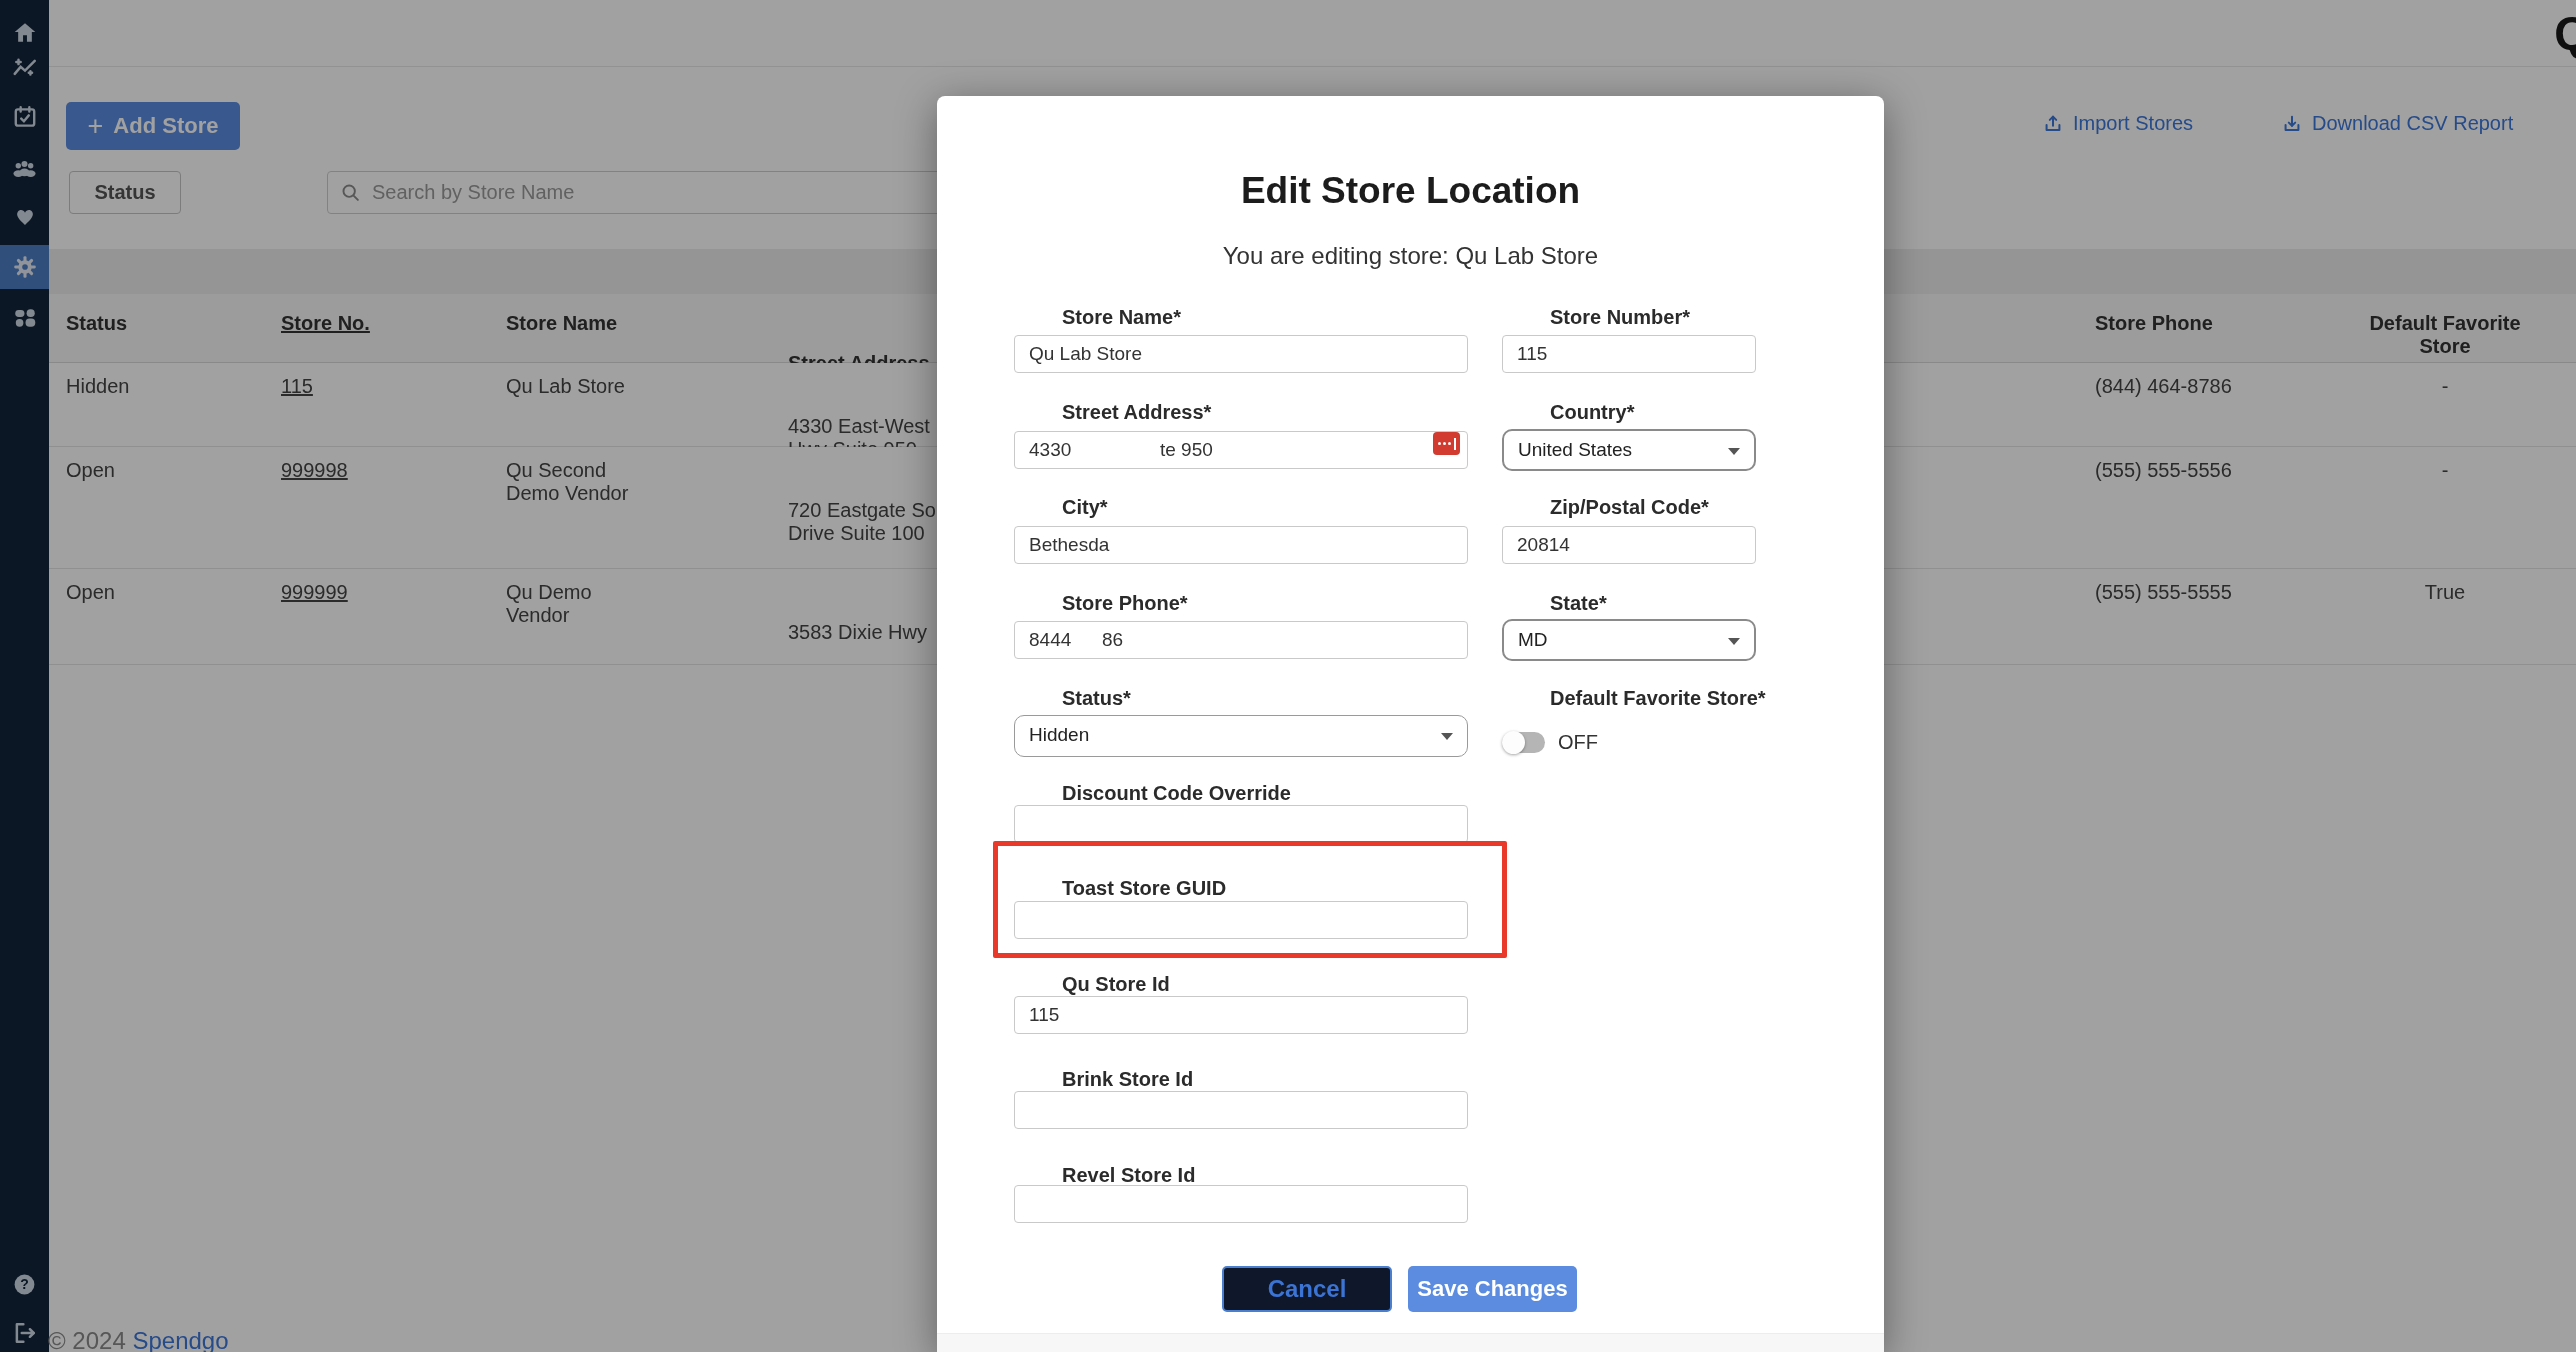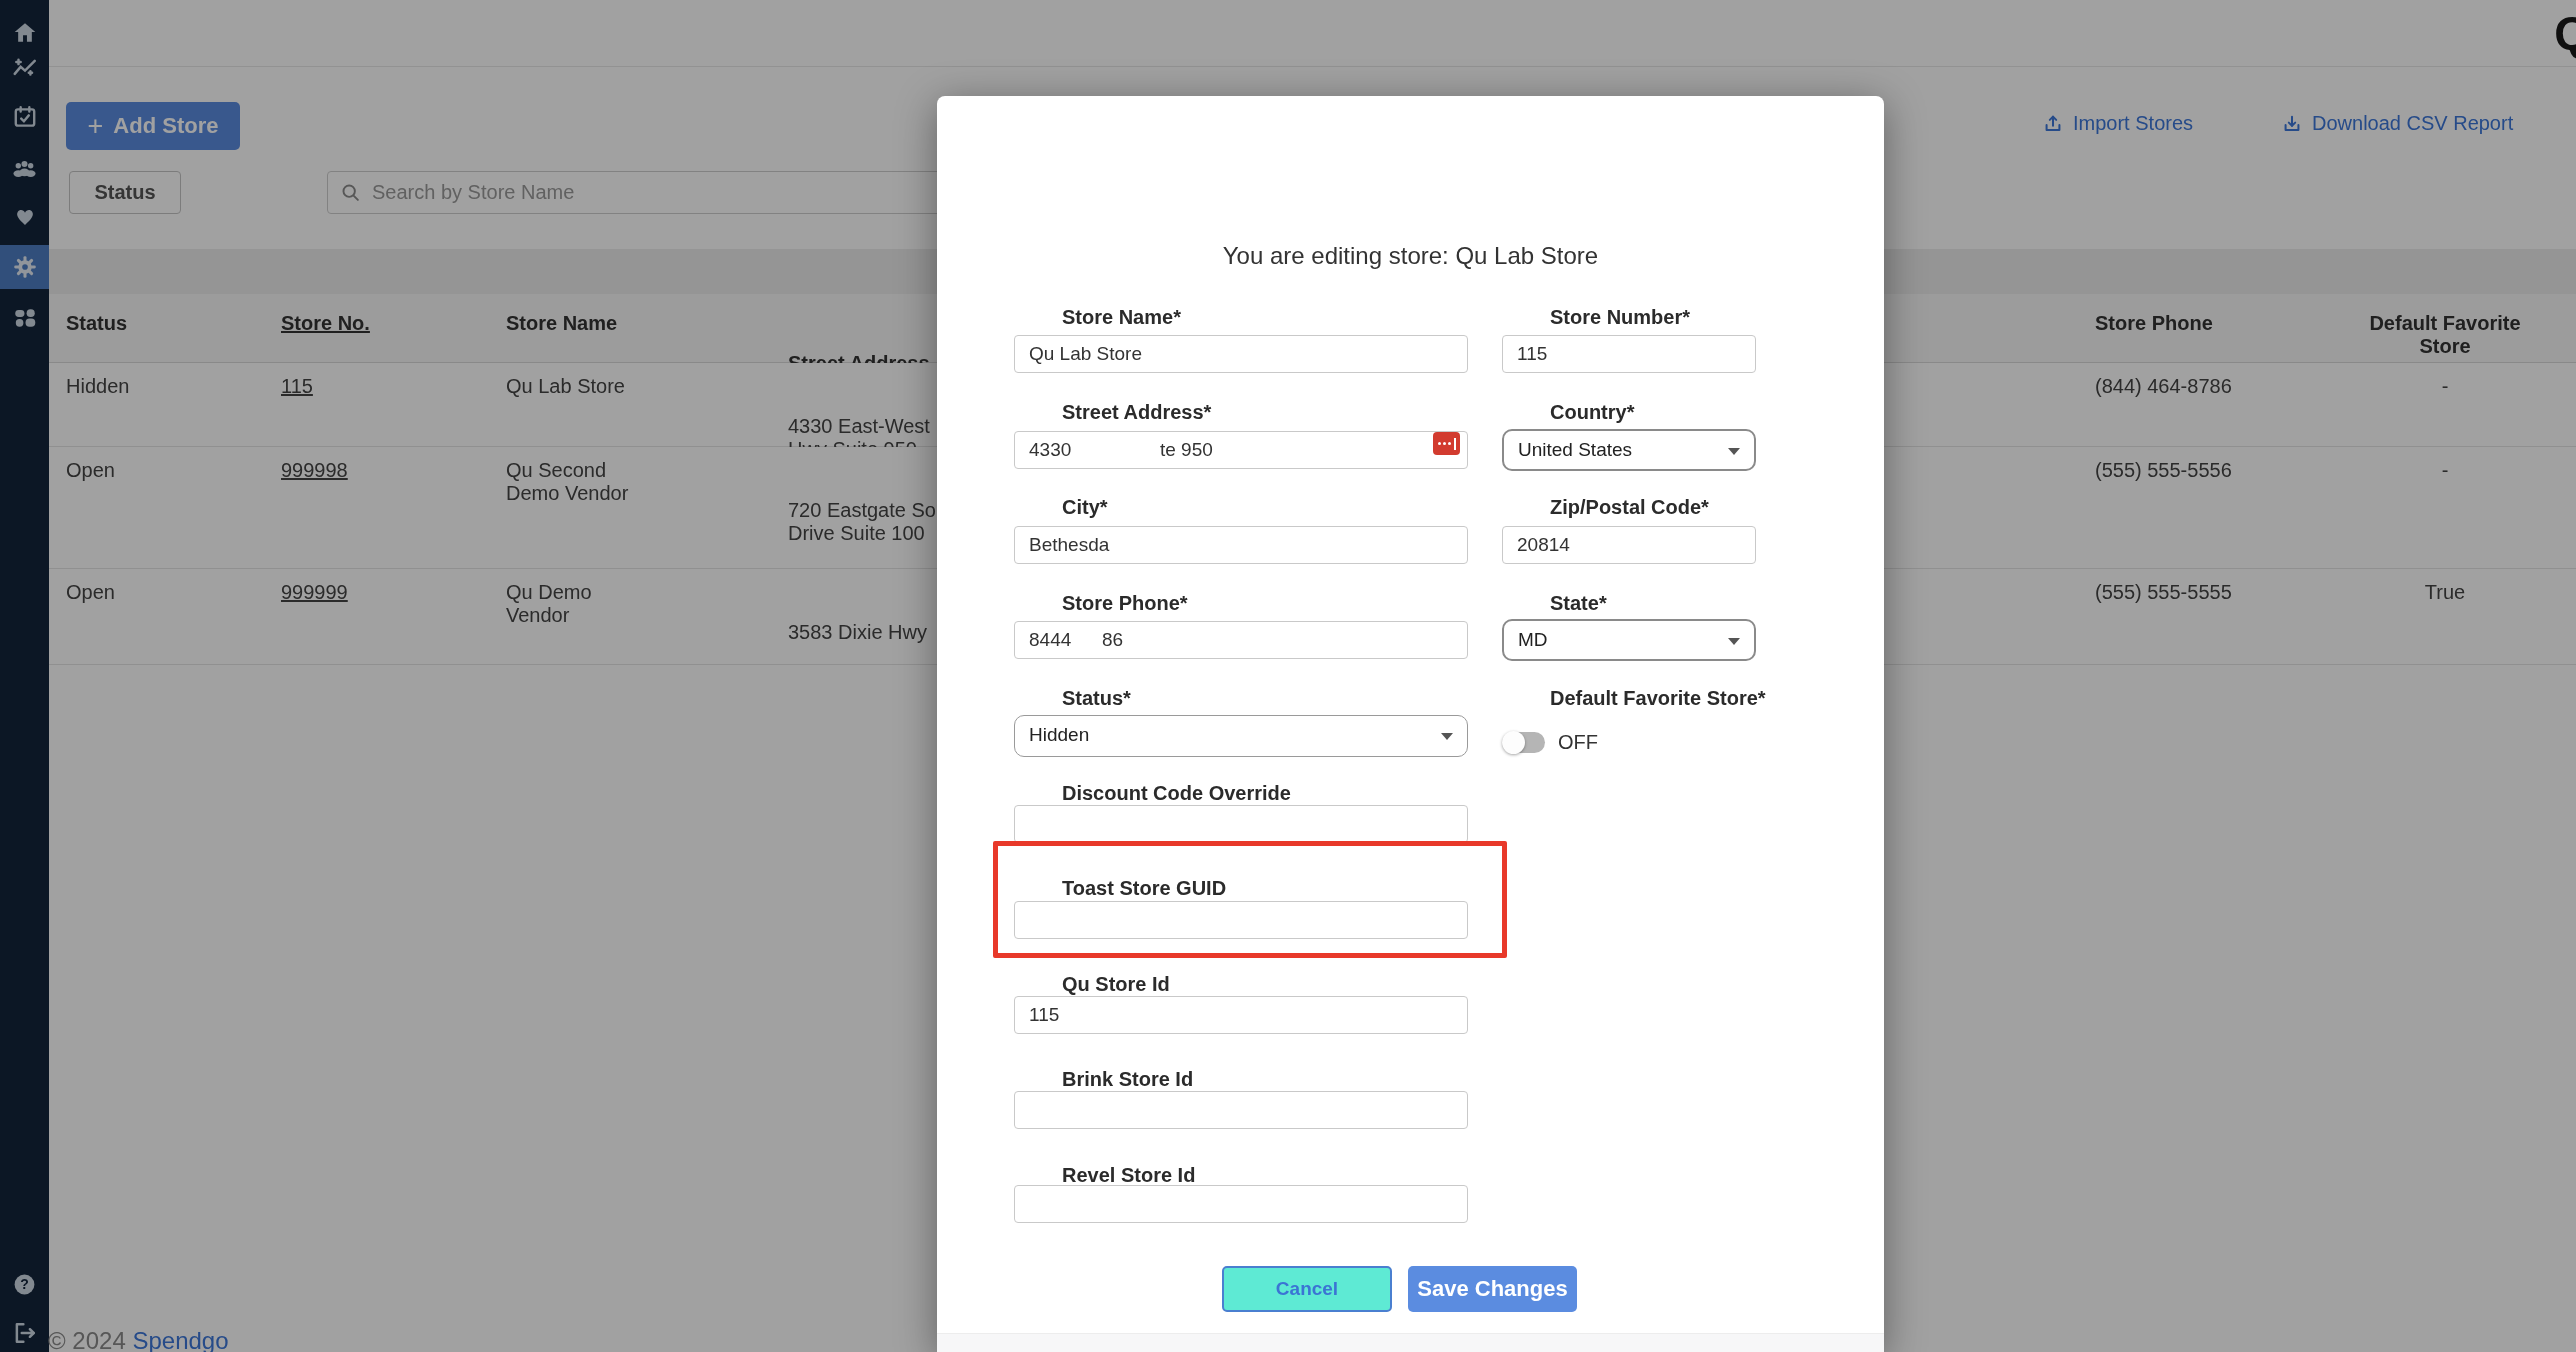--- a/index.html
+++ b/index.html
@@ -57,21 +57,21 @@
   .sel{position:absolute;height:42px;background:#fff;border:2px solid #8a8a8a;border-radius:10px;box-sizing:border-box;font-size:19px;color:#222;padding:0 14px;line-height:38px;cursor:pointer;}
   .sel .chev{position:absolute;right:14px;top:17px;width:0;height:0;border-left:6px solid transparent;border-right:6px solid transparent;border-top:7px solid #555;}
   .split-val span{position:absolute;top:0;line-height:36px;}
   .lp-icon{position:absolute;right:7px;top:7px;width:27px;height:23px;background:#d23b2f;border-radius:4px;display:flex;align-items:center;justify-content:center;gap:2px;cursor:pointer;}
   .lp-icon i{width:3px;height:3px;background:#fff;border-radius:50%;}
   .lp-icon b{width:2px;height:12px;background:#fff;margin-left:1px;}
   .toggle{position:absolute;width:43px;height:21px;background:#b5b5b5;border-radius:11px;cursor:pointer;}
   .toggle .knob{position:absolute;left:0;top:-1px;width:23px;height:23px;background:#fdfdfd;border-radius:50%;box-shadow:0 1px 3px rgba(0,0,0,.35);}
   .toggle-label{position:absolute;font-size:20px;color:#333;}
   .annotation{position:absolute;left:56px;top:745px;width:504px;height:107px;border:5px solid #e8392a;border-radius:2px;z-index:5;pointer-events:none;}
-  .btn-cancel{position:absolute;left:285px;top:1170px;width:170px;height:46px;background:#5eead4;border:2px solid #4a7fd0;border-radius:5px;color:#3b74d4;font-size:19px;font-weight:bold;font-family:inherit;cursor:pointer;}
+  .btn-cancel{position:absolute;left:285px;top:1170px;width:170px;height:46px;background:#0f172a;border:2px solid #4a7fd0;border-radius:5px;color:#3b74d4;font-size:24px;font-weight:bold;font-family:inherit;cursor:pointer;}
   .btn-save{position:absolute;left:471px;top:1170px;width:169px;height:46px;background:#5b8ce0;border:none;border-radius:5px;color:#fff;font-size:22px;font-weight:bold;font-family:inherit;cursor:pointer;}
   .modal-footer{position:absolute;left:0;top:1237px;width:100%;height:20px;background:#f7f7f8;border-top:1px solid #ededed;}
 </style>
 </head>
 <body>
 
 <div id="app">
 
   <div class="sidebar">
     <div class="side-icon" style="top:12px;">
@@ -237,20 +237,21 @@
   </div>
 
   <div class="footer">
     <span>© 2024</span>
     <a>Spendgo</a>
   </div>
 
   <div class="overlay"></div>
 
   <div class="modal">
+    <div class="modal-title">Edit Store Location</div>
     <div class="modal-subtitle">You are editing store: Qu Lab Store</div>
 
     <div class="f-label" style="left:77px;top:210px;">Store Name*</div>
     <input class="text-input" style="left: 77px; top: 239px; width: 454px;" readonly="" value="Qu Lab Store">
     <div class="f-label" style="left:565px;top:210px;">Store Number*</div>
     <input class="text-input" style="left: 565px; top: 239px; width: 254px;" readonly="" value="115">
 
     <div class="f-label" style="left:77px;top:305px;">Street Address*</div>
     <div class="text-input split-val" style="left:77px;top:335px;width:454px;">
       <span style="left:14px;">4330</span>

